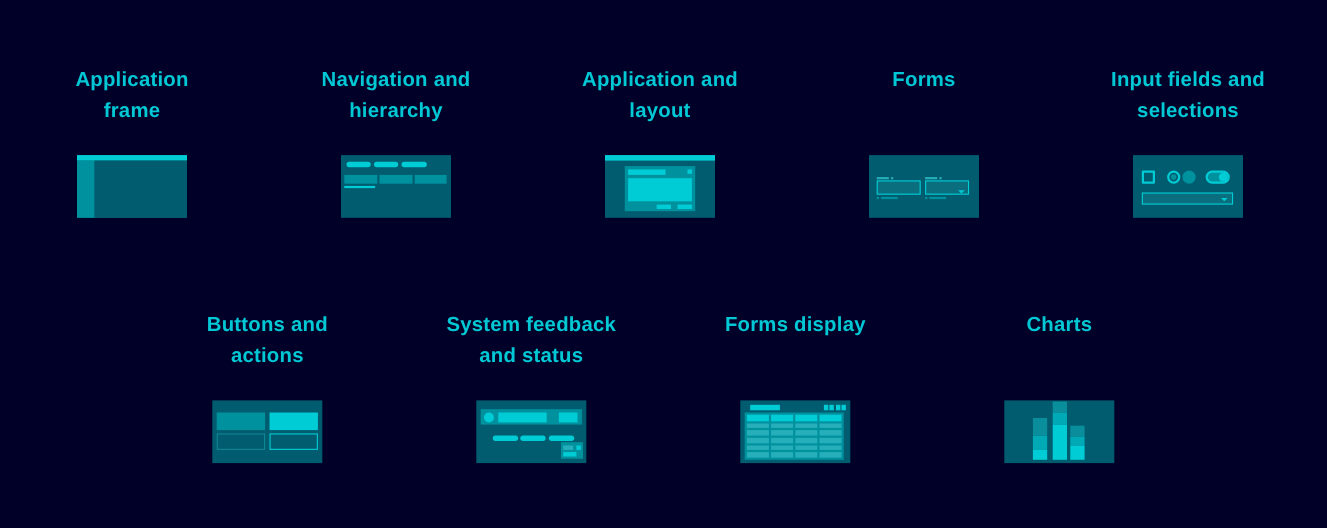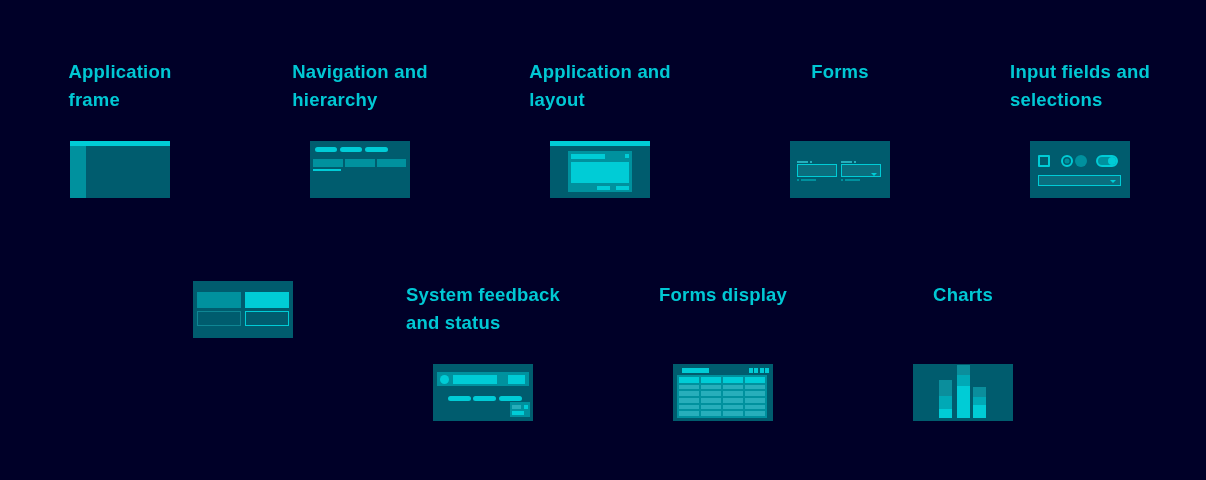--- a/index.html
+++ b/index.html
@@ -18,21 +18,21 @@
   .canvas{
     position:relative;width:1206px;height:480px;overflow:hidden;
     background:var(--page-bg);
     font-family:"Liberation Sans", sans-serif;
   }
   .row{position:absolute;display:flex;}
   .row1{top:58px;left:0;}
   .row2{top:281px;left:123px;}
   .cell{width:240px;display:flex;flex-direction:column;align-items:center;cursor:pointer;}
   .title{
-    height:58px;margin-bottom:25px;max-width:190px;text-align:left;
+    height:58px;margin-bottom:25px;max-width:190px;text-align:center;
     font-size:18.5px;font-weight:bold;line-height:28px;letter-spacing:.2px;
     color:var(--title-text);white-space:pre-line;
   }
   .thumb{position:relative;width:100px;height:57px;background:var(--tile-bg);flex:none;}
 
   
   .af-topbar{position:absolute;top:0;left:0;right:0;height:5px;background:var(--accent);}
   .af-sidebar{position:absolute;top:5px;left:0;bottom:0;width:16px;background:var(--medium);}
   .af-content{position:absolute;top:5px;left:16px;right:0;bottom:0;background:var(--tile-bg);}
 
@@ -205,20 +205,22 @@
           <div class="if-caret"></div>
         </div>
       </div>
     </div>
 
   </div>
 
   <div class="row row2">
 
     <div class="cell">
+      <div class="title">Buttons and
+actions</div>
       <div class="thumb">
         <div class="btn bt1"></div>
         <div class="btn bt2"></div>
         <div class="btn bt3"></div>
         <div class="btn bt4"></div>
       </div>
     </div>
 
     <div class="cell">
       <div class="title">System feedback

